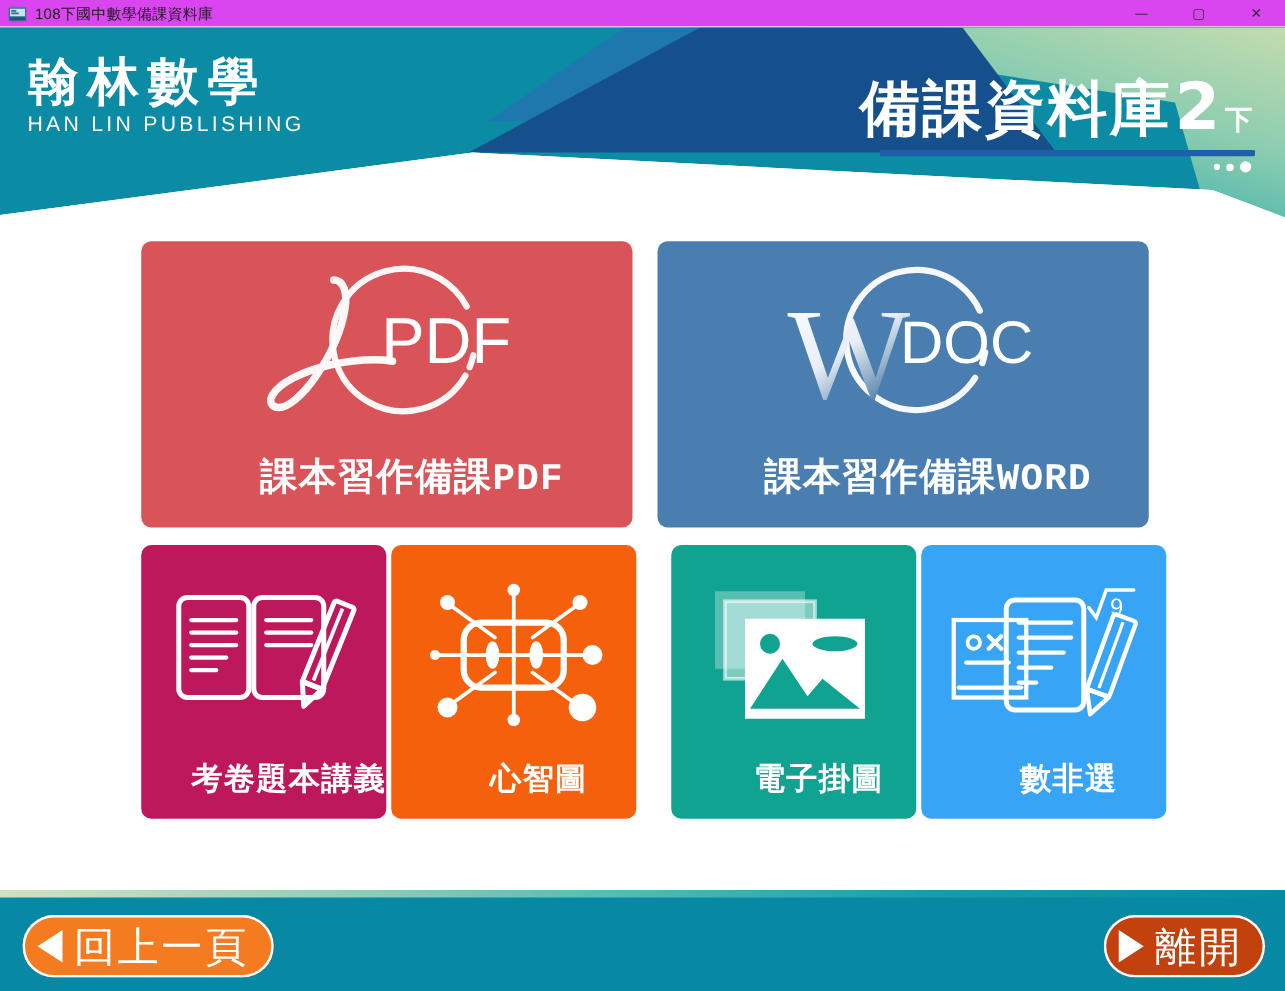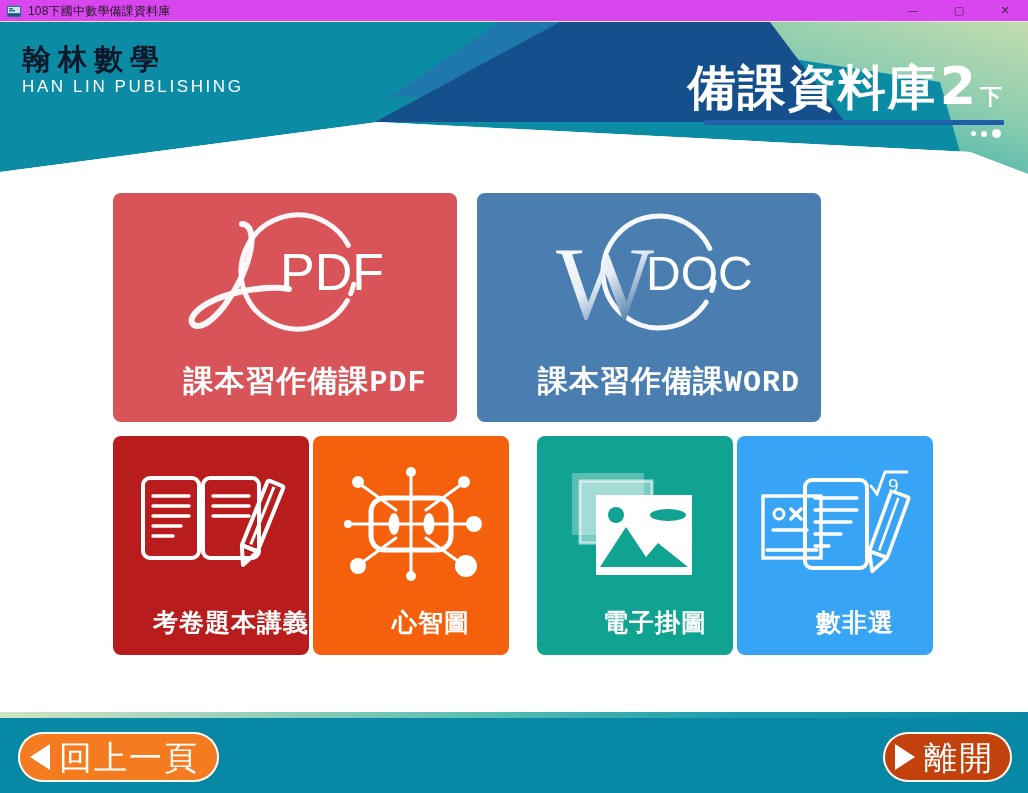--- a/index.html
+++ b/index.html
@@ -37,22 +37,22 @@
     position: absolute; left: 0; top: 22px; width: 1028px; height: 170px;
     overflow: hidden; background: #0b8ba4;
   }
   .header svg { position:absolute; left:0; top:0; display:block; }
 
   .logo-block {
     position: absolute; left: 22px; top: 22px; z-index: 5;
     color: #ffffff; pointer-events: none;
   }
   .logo-cn {
-    font-size: 29px; font-weight: 700; letter-spacing: 7px;
-    line-height: 1.05; color:#0f172a;
+    font-size: 41px; font-weight: 700; letter-spacing: 7px;
+    line-height: 1.05; color:#ffffff;
     font-family: "DejaVu Sans", "Liberation Sans", sans-serif;
   }
   .logo-en {
     font-size: 17px; letter-spacing: 2.6px; margin-top: 3px; color:#fff;
     font-family: "Liberation Sans", sans-serif;
   }
 
   .title-block {
     position: absolute; right: 24px; top: 38px; z-index: 5; text-align: right;
   }
@@ -89,21 +89,21 @@
     position: absolute; left: 113px; top: 244px;
     display: flex; gap: 4px;
   }
   .grid-bottom .gap-lg { width: 20px; }
 
   .card {
     border-radius: 8px; position: relative; overflow: hidden;
     display: flex; flex-direction: column; align-items: center; justify-content: flex-end;
     cursor: pointer; user-select: none;
   }
-  .card-lg { width: 344px; height: 229px; }
+  .card-lg { width: 393px; height: 229px; }
   .card-sm { width: 196px; height: 219px; }
   .card-art {
     flex: 1 1 auto; width: 100%;
     display: flex; align-items: center; justify-content: center;
     padding-top: 6px;
   }
   .card-label {
     color: #ffffff; font-weight: 700; text-align: center;
     font-family: Liberation Mono, monospace;
     letter-spacing: 1px; width:100%;padding-left:40px;
@@ -240,21 +240,21 @@
             <text x="22" y="108" font-family="Liberation Serif, DejaVu Serif, serif" font-size="104" font-weight="400" fill="url(#wGrad)">W</text>
             <text x="112" y="80" font-family="Liberation Sans, sans-serif" font-size="48" font-weight="400" fill="#ffffff">DOC</text>
           </svg>
         </div>
         <div class="card-label">課本習作備課WORD</div>
       </div>
     </div>
 
     <div class="grid-bottom">
 
-      <div class="card card-sm" id="card-exam" style="background: #b91c1c;">
+      <div class="card card-sm" id="card-exam" style="background: #be185d;">
         <div class="card-art">
           <svg width="160" height="120" viewBox="0 0 160 120">
             <rect x="12" y="14" width="56" height="80" rx="7" fill="none" stroke="#fff" stroke-width="4"></rect>
             <rect x="72" y="14" width="56" height="80" rx="7" fill="none" stroke="#fff" stroke-width="4"></rect>
             <g stroke="#fff" stroke-width="3.4" stroke-linecap="round">
               <line x1="22" y1="32" x2="58" y2="32"></line>
               <line x1="22" y1="42" x2="58" y2="42"></line>
               <line x1="22" y1="52" x2="58" y2="52"></line>
               <line x1="22" y1="62" x2="50" y2="62"></line>
               <line x1="22" y1="72" x2="42" y2="72"></line>

